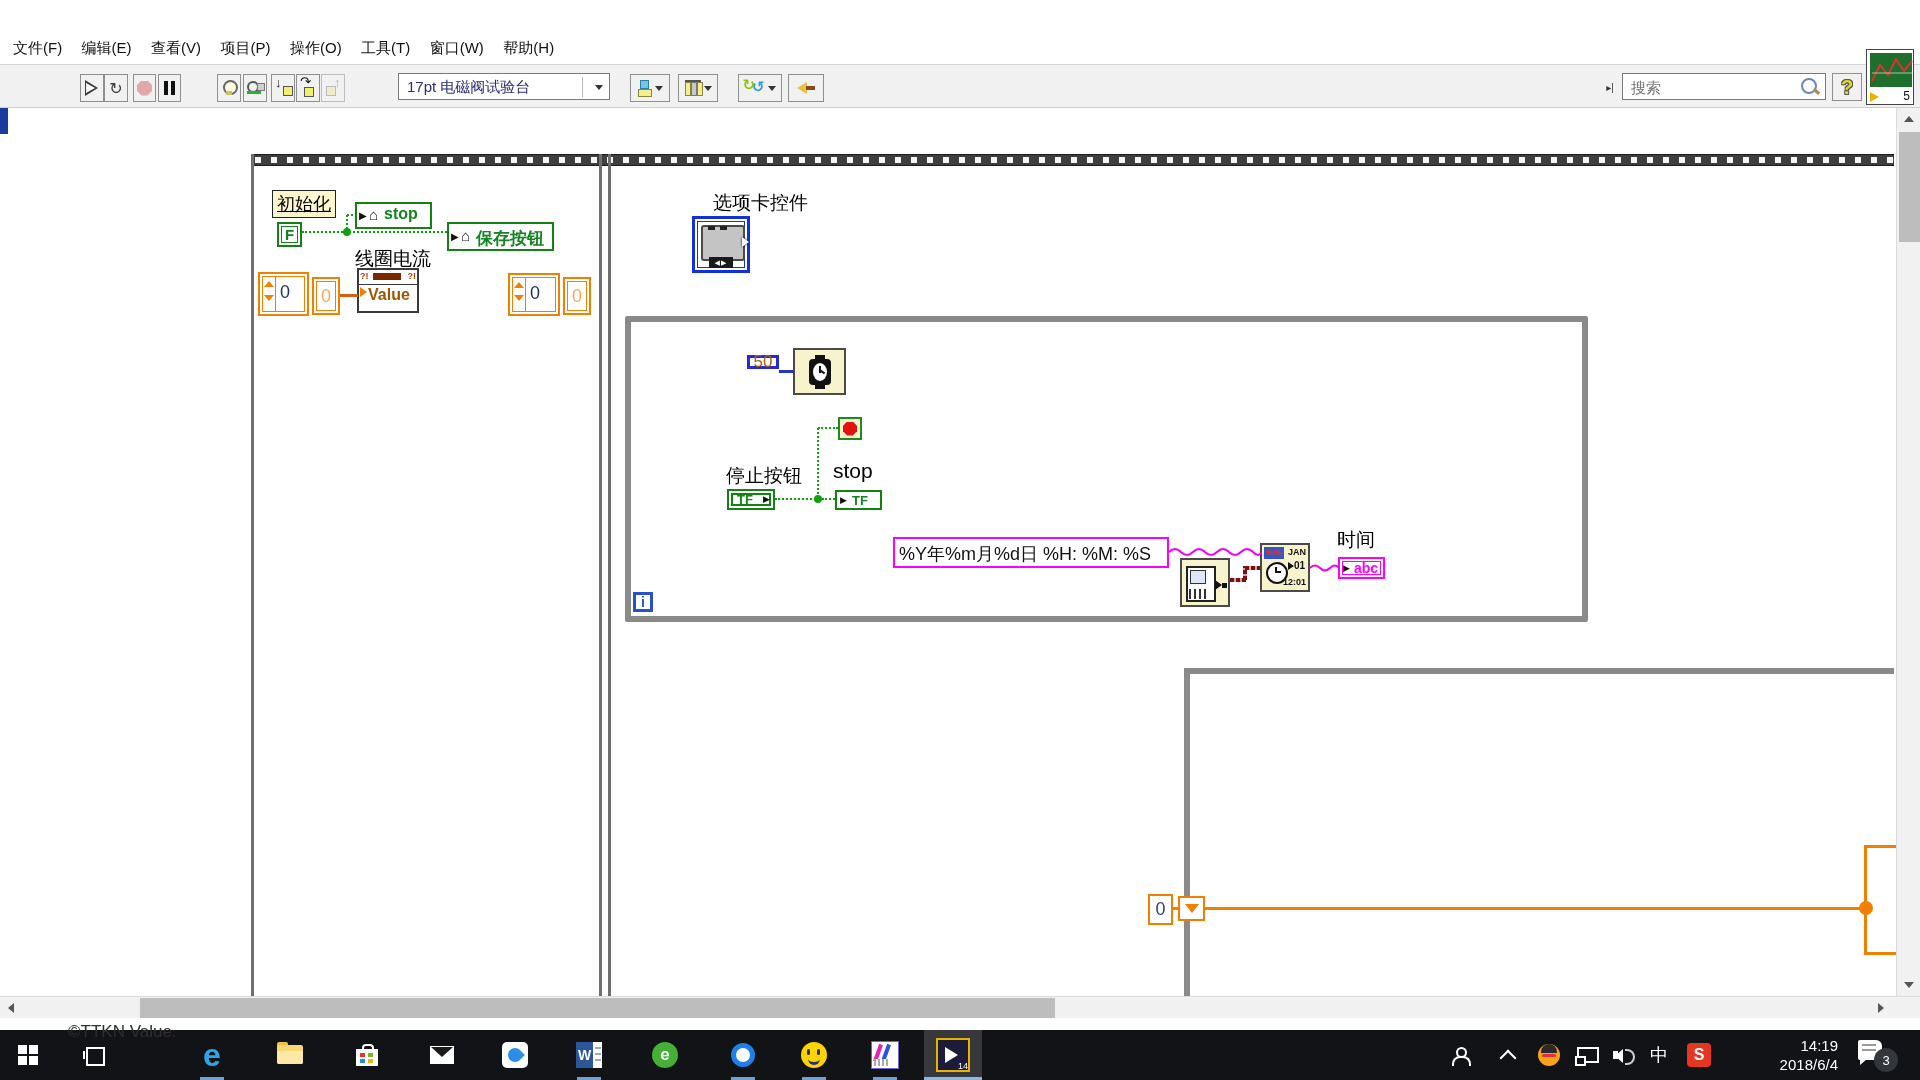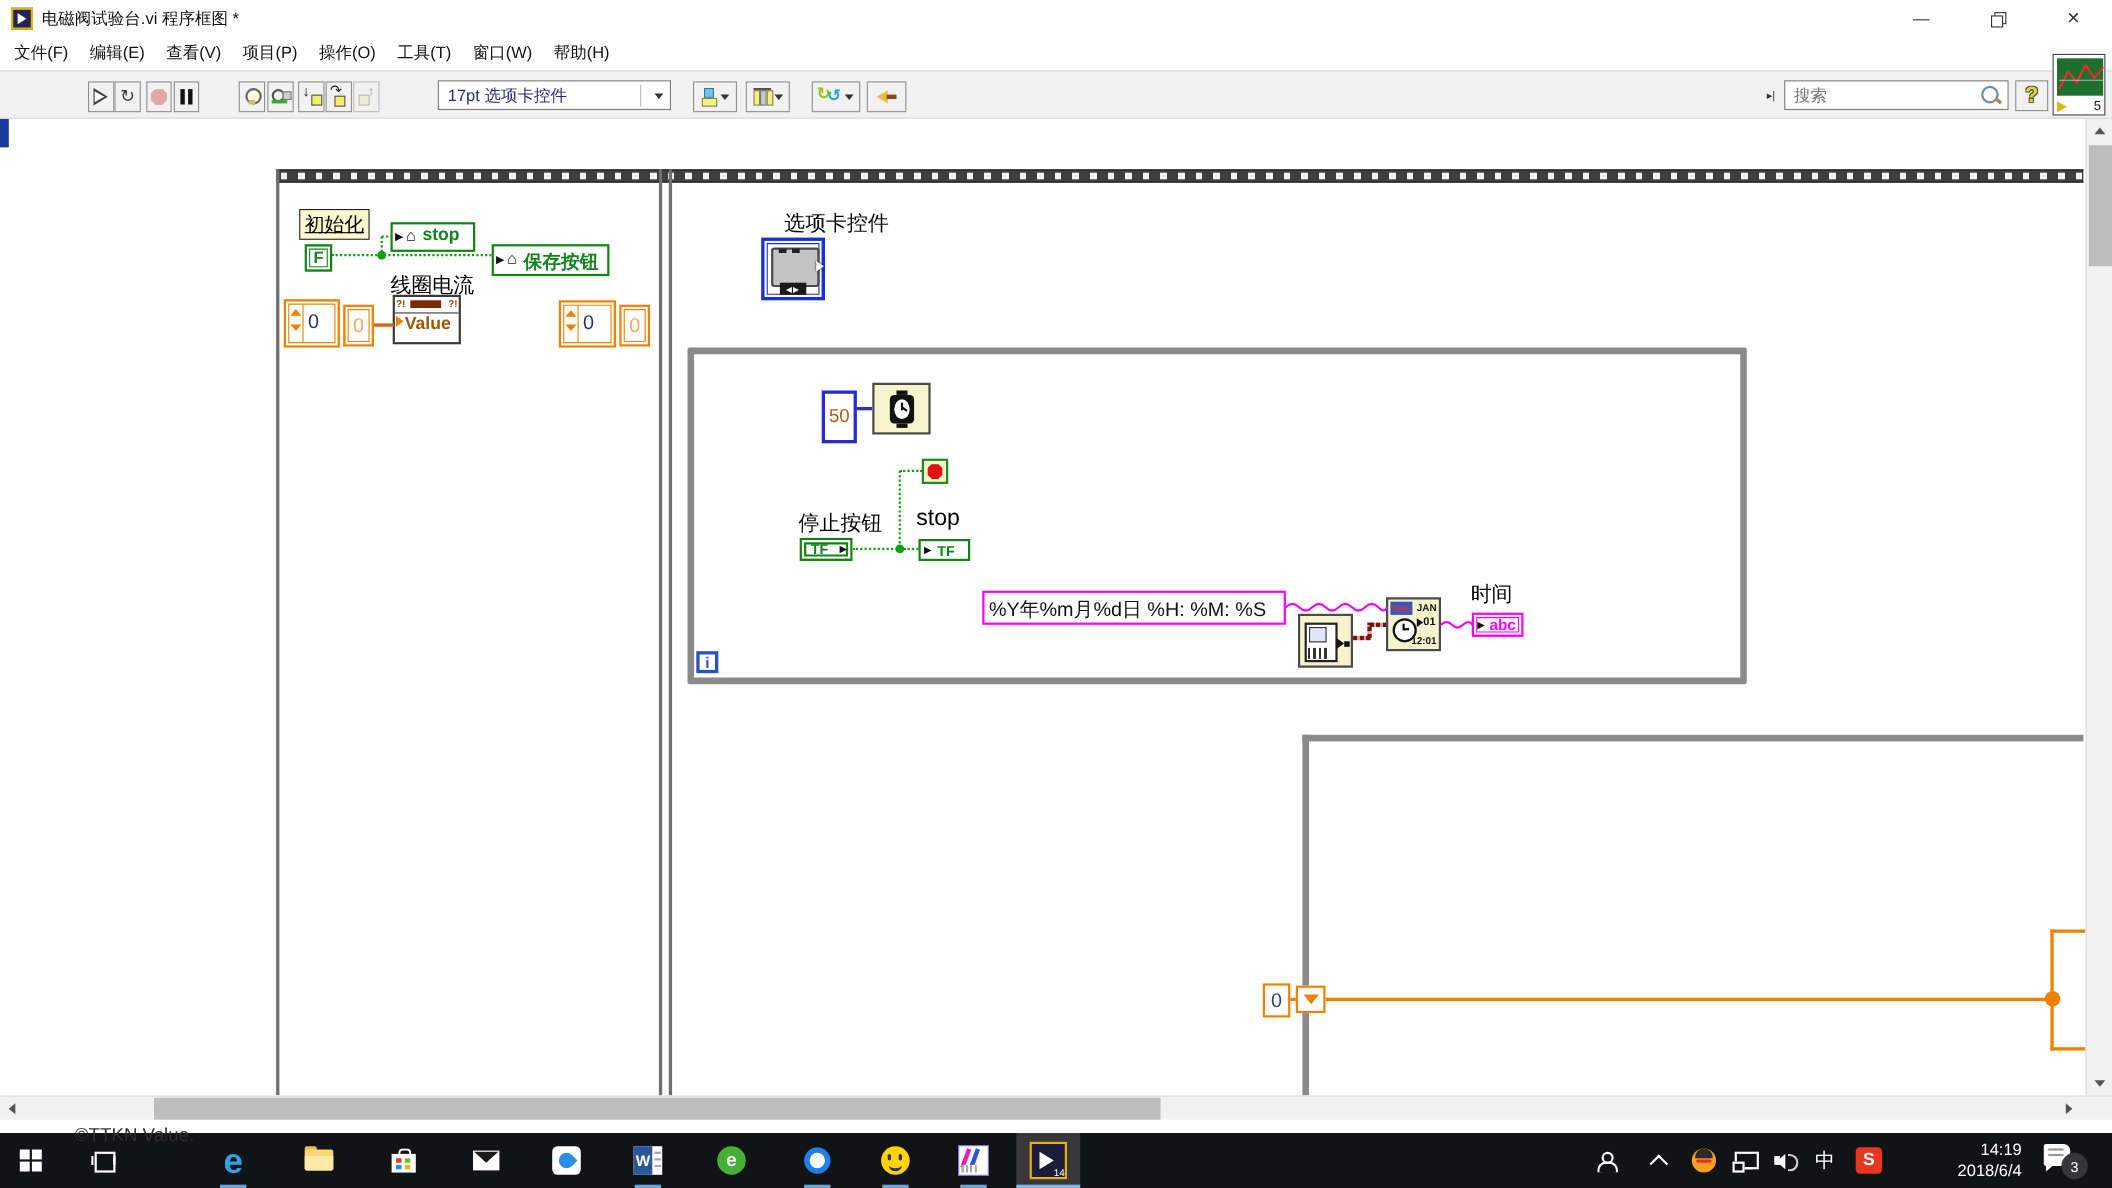--- a/index.html
+++ b/index.html
@@ -42,34 +42,20 @@
   
   .taskbar{left:0;top:1030px;width:1920px;height:50px;background:#121317;}
   .tb-under{position:absolute;bottom:0;height:3px;background:#6aa3d8;}
   .clock{color:#fff;font-size:15px;line-height:19px;text-align:right;}
 </style>
 </head>
 <body>
 
 <div id="screen">
 
-  <div class="abs titlebar">
-    <div class="abs ctr" style="left:10px;top:7px;width:20px;height:20px;background:#23235c;border:2px solid #e4b400;">
-      <div style="width:0;height:0;border-left:8px solid #fff;border-top:5px solid transparent;border-bottom:5px solid transparent;"></div>
-    </div>
-    <div class="abs title-text" style="left:38px;top:8px;">电磁阀试验台.vi 程序框图 *</div>
-    <div class="abs winbtn ctr" style="left:1712px;top:0;">—</div>
-    <div class="abs winbtn ctr" style="left:1781px;top:0;">
-      <div style="position:relative;width:12px;height:12px;">
-        <div style="position:absolute;left:3px;top:0;width:9px;height:9px;border:1px solid #333;"></div>
-        <div style="position:absolute;left:0;top:3px;width:9px;height:9px;border:1px solid #333;background:#fff;"></div>
-      </div>
-    </div>
-    <div class="abs winbtn ctr" style="left:1850px;top:0;width:70px;font-size:20px;">×</div>
-  </div>
 
   <div class="abs menubar" style="padding-left:13px;padding-top:5px;">
     <span class="menu-item">文件(F)</span>
     <span class="menu-item">编辑(E)</span>
     <span class="menu-item">查看(V)</span>
     <span class="menu-item">项目(P)</span>
     <span class="menu-item">操作(O)</span>
     <span class="menu-item">工具(T)</span>
     <span class="menu-item">窗口(W)</span>
     <span class="menu-item">帮助(H)</span>
@@ -125,21 +111,21 @@
     </div>
 
     <div class="abs tbtn ctr" style="left:321px;top:9px;width:24px;border-color:#bdbdbd;">
       <div style="position:relative;width:16px;height:14px;">
         <div style="position:absolute;left:1px;top:5px;width:8px;height:8px;background:#efeccb;border:1px solid #bbb;"></div>
         <span style="position:absolute;left:9px;top:-6px;font-size:13px;color:#aaa;">↑</span>
       </div>
     </div>
 
     <div class="abs fontbox" style="left:398px;top:8px;width:212px;height:27px;">
-      <span style="position:absolute;left:8px;top:4px;">17pt 选项卡控件</span>
+      <span style="position:absolute;left:8px;top:4px;">17pt 电磁阀试验台</span>
       <div style="position:absolute;right:6px;top:11px;" class="tri-down"></div>
       <div style="position:absolute;right:26px;top:3px;width:1px;height:20px;background:#b9b9b9;"></div>
     </div>
 
     <div class="abs tbtn ctr" style="left:630px;top:9px;width:40px;gap:3px;">
       <div style="position:relative;width:14px;height:16px;">
         <div style="position:absolute;left:2px;top:0;width:7px;height:7px;background:#6fc6e8;border:1px solid #2d7da6;"></div>
         <div style="position:absolute;left:0;top:9px;width:12px;height:6px;background:#f3ef8a;border:1px solid #8a8440;"></div>
       </div>
       <div class="tri-down"></div>
@@ -273,21 +259,21 @@
         <div style="position:absolute;left:17px;top:-1px;width:7px;height:4px;background:#222;"></div>
         <div style="position:absolute;right:-6px;top:10px;width:0;height:0;border-left:7px solid #fff;border-top:5px solid transparent;border-bottom:5px solid transparent;filter:drop-shadow(0 0 1px #000);"></div>
       </div>
       <div class="ctr" style="position:absolute;left:14px;bottom:2px;width:24px;height:11px;background:#1a1a1a;">
         <span style="font-size:7px;color:#fff;letter-spacing:1px;">◀▶</span>
       </div>
     </div>
 
     <div class="abs loopborder" style="left:625px;top:208px;width:963px;height:306px;"></div>
 
-    <div class="abs ctr" style="left:747px;top:247px;width:32px;height:48px;background:#fff;border:3px solid #2a2ad0;">
+    <div class="abs ctr" style="left:747px;top:247px;width:32px;height:14px;background:#fff;border:3px solid #2a2ad0;">
       <span style="font-size:17px;color:#b05c10;">50</span>
     </div>
     <div class="abs wire-b" style="left:779px;top:262px;width:14px;height:3px;"></div>
     <div class="abs fnbox ctr" style="left:793px;top:240px;width:53px;height:47px;">
       <div style="position:relative;width:24px;height:34px;">
         <div style="position:absolute;left:7px;top:0;width:10px;height:4px;background:#111;"></div>
         <div style="position:absolute;left:7px;top:30px;width:10px;height:4px;background:#111;"></div>
         <div style="position:absolute;left:1px;top:4px;width:22px;height:26px;background:#111;border-radius:4px;"></div>
         <div style="position:absolute;left:5px;top:8px;width:14px;height:18px;background:#fff;border-radius:50%;"></div>
         <div style="position:absolute;left:11px;top:11px;width:2px;height:7px;background:#111;"></div>

